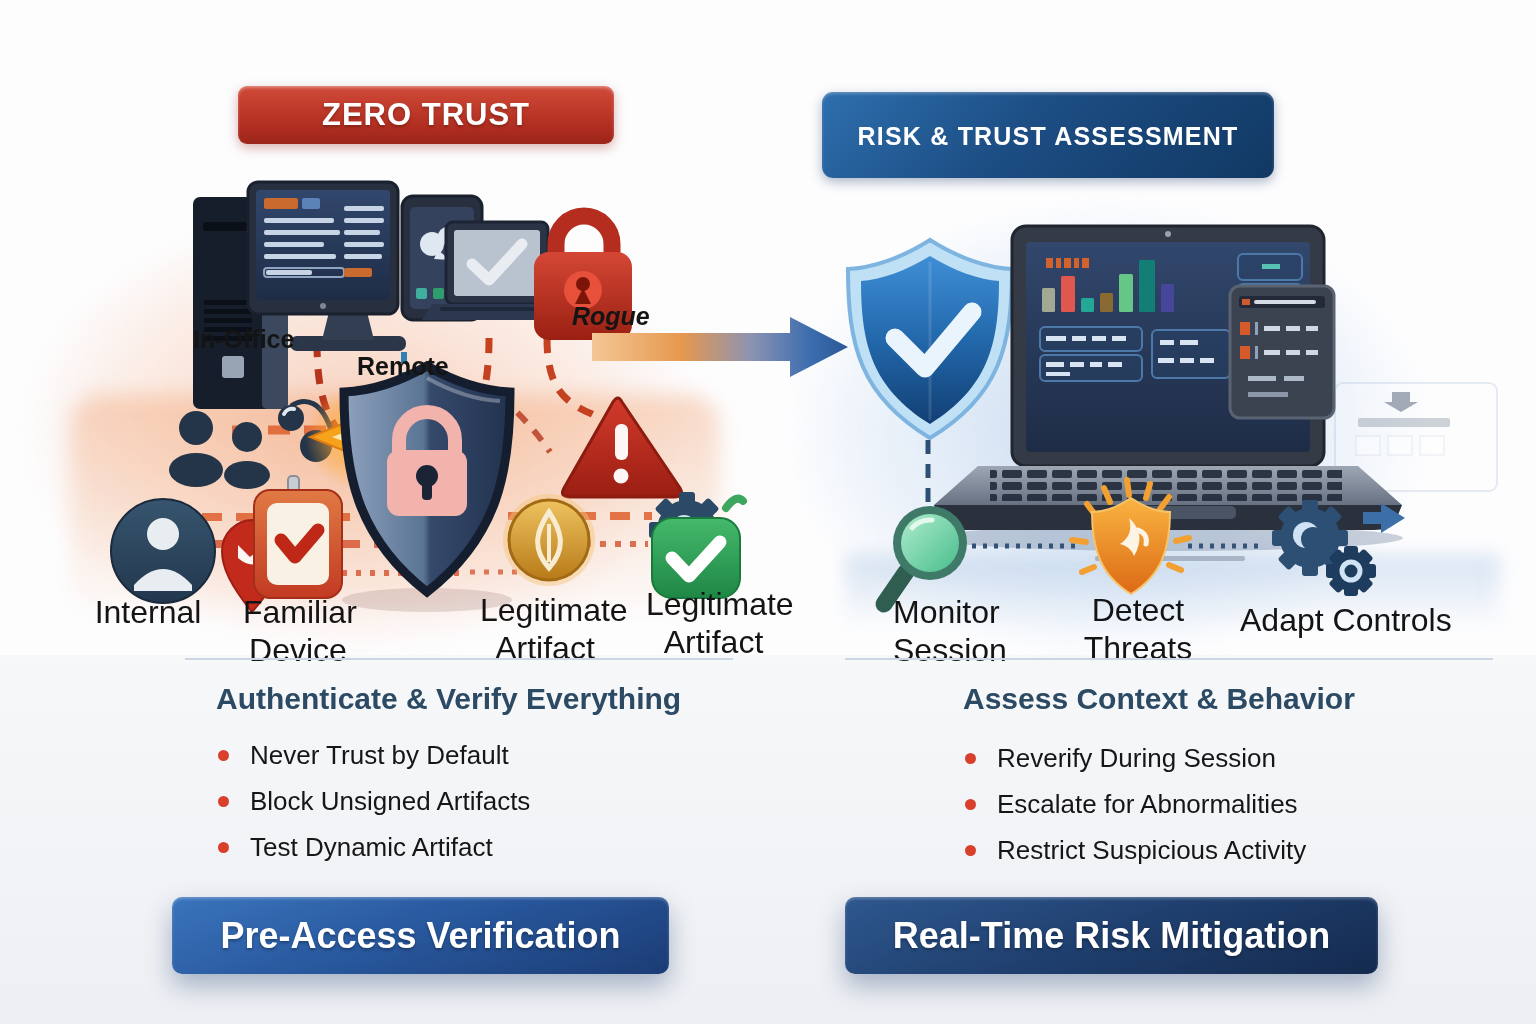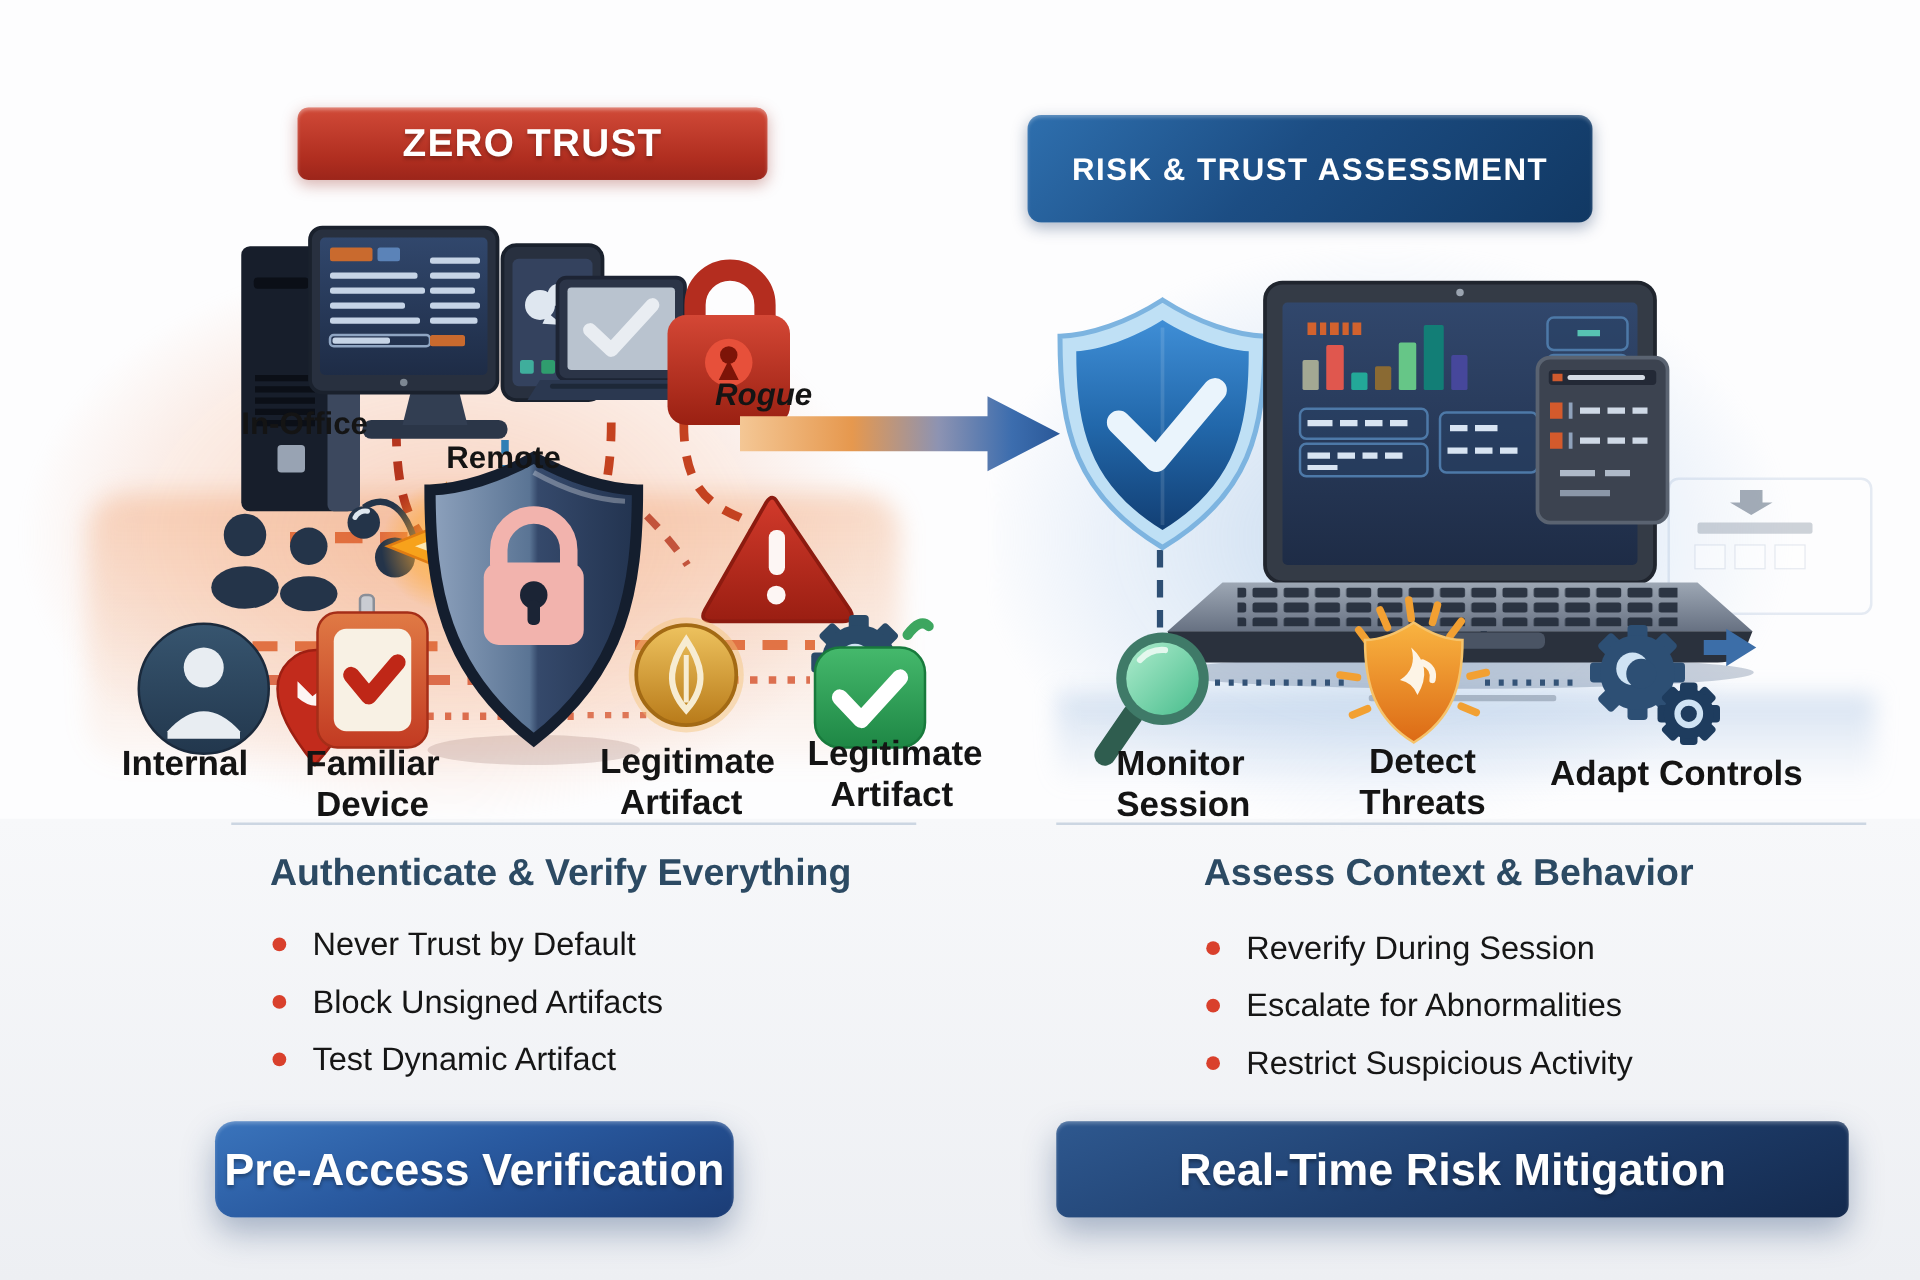--- a/index.html
+++ b/index.html
@@ -25,34 +25,34 @@
   #banner-zero{left:238px;top:86px;width:376px;height:58px;border-radius:9px;
           background:linear-gradient(180deg,#d14a38,#b02e20 70%,#9c251a);
           box-shadow:0 4px 12px rgba(150,40,30,.35), inset 0 2px 3px rgba(255,255,255,.35);
           font-size:31px;font-weight:800;letter-spacing:1px;text-shadow:0 2px 3px rgba(0,0,0,.25);}
   #banner-carta{left:822px;top:92px;width:452px;height:86px;border-radius:11px;
           background:linear-gradient(135deg,#2e6fae 0%,#1c4d83 45%,#113863 100%);
           box-shadow:0 4px 12px rgba(20,50,95,.35), inset 0 2px 3px rgba(255,255,255,.25);}
   #banner-carta .l1{font-size:29px;font-weight:800;letter-spacing:.5px;}
   #banner-carta .l2{font-size:25px;font-weight:700;letter-spacing:1.2px;margin-top:3px;}
   .devlabel{font-size:25px;font-weight:600;white-space:nowrap;}
-  .siglabel{font-size:28px;font-weight:700;text-align:center;line-height:1.18;}
+  .siglabel{font-size:32px;font-weight:400;text-align:center;line-height:1.18;}
   .heading{font-size:30px;font-weight:700;color:#2c4a63;white-space:nowrap;}
   .bullets{position:absolute;z-index:2;}
   .bullet{display:flex;align-items:center;margin-bottom:15px;}
   .bullet .dot{width:11px;height:11px;border-radius:50%;background:#d9402c;
                margin-right:21px;flex:0 0 auto;}
   .bullet .bt{font-size:26px;color:#161616;white-space:nowrap;}
   .footer-banner{position:absolute;z-index:2;display:flex;align-items:center;justify-content:center;
           color:#fff;font-size:36px;font-weight:700;border-radius:10px;
           text-shadow:0 2px 3px rgba(0,0,0,.3);
           box-shadow:0 12px 26px rgba(30,60,110,.35), inset 0 2px 3px rgba(255,255,255,.25);}
-  #footer-left{left:172px;top:897px;width:415px;height:77px;
-          background:linear-gradient(160deg,#3a74bc 0%,#29599f 45%,#1b3c75 100%);border-radius:16px;}
-  #footer-right{left:845px;top:897px;width:634px;height:77px;
+  #footer-left{left:172px;top:897px;width:497px;height:77px;
+          background:linear-gradient(160deg,#3a74bc 0%,#29599f 45%,#1b3c75 100%);}
+  #footer-right{left:845px;top:897px;width:533px;height:77px;
           background:linear-gradient(160deg,#2e588f 0%,#1f3f6e 50%,#142a4e 100%);}
   .divider{position:absolute;z-index:2;height:2px;background:#ccd6e2;}
 </style>
 </head>
 <body>
 
 <div class="canvas">
 
   <div class="bg bg-bottom"></div>
   <div class="bg bg-left"></div>

